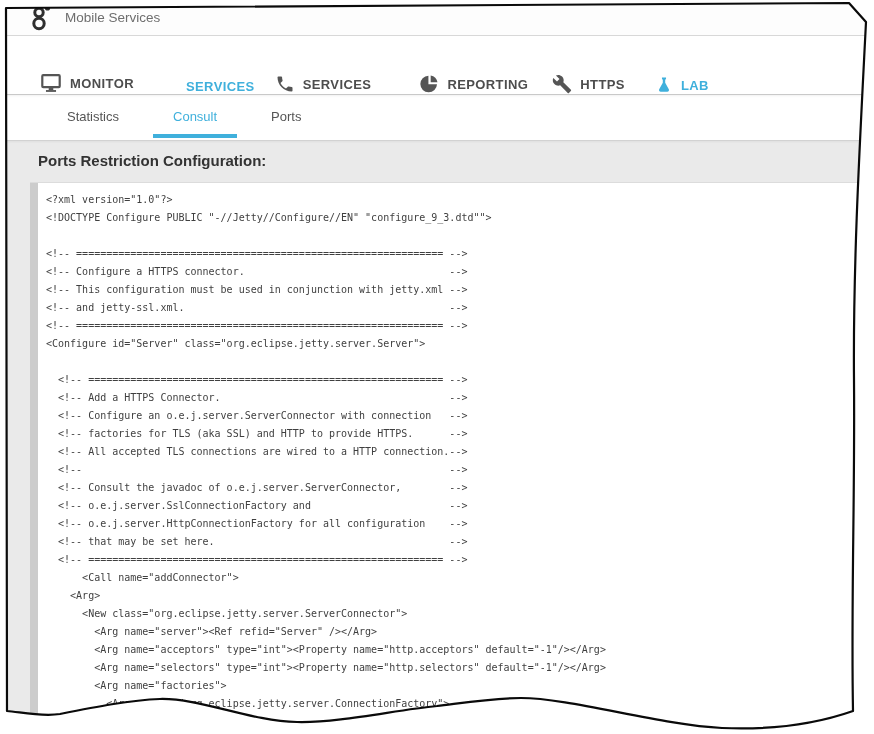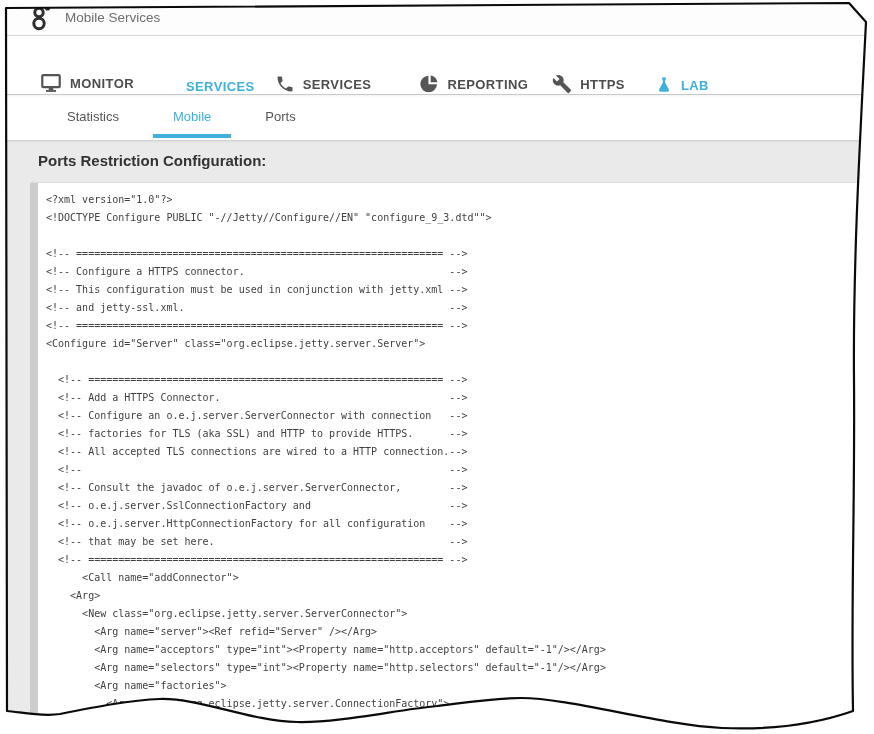--- a/index.html
+++ b/index.html
@@ -115,21 +115,21 @@
             <path fill="#3fb0dc" d="M9.3 2h5.4v2l-1.1.9v4l4.8 8.7c.8 1.5-.3 3.4-2 3.4H7.6c-1.7 0-2.8-1.9-2-3.4l4.8-8.7v-4L9.3 4z"></path>
           </svg>
         </span>
         <span class="nav-label">LAB</span>
       </div>
     </div>
 
     <div class="subtab-bar">
       <div class="subtab">Statistics</div>
       <div class="subtab active">
-        <span>Mobile</span>
+        <span>Consult</span>
         <div class="tab-underline"></div>
       </div>
       <div class="subtab">Ports</div>
     </div>
 
     <div class="content">
       <div class="page-heading">Ports Restriction Configuration:</div>
       <div class="code-panel">
         <div class="code-scrollbar"></div>
         <pre>&lt;?xml version="1.0"?&gt;

